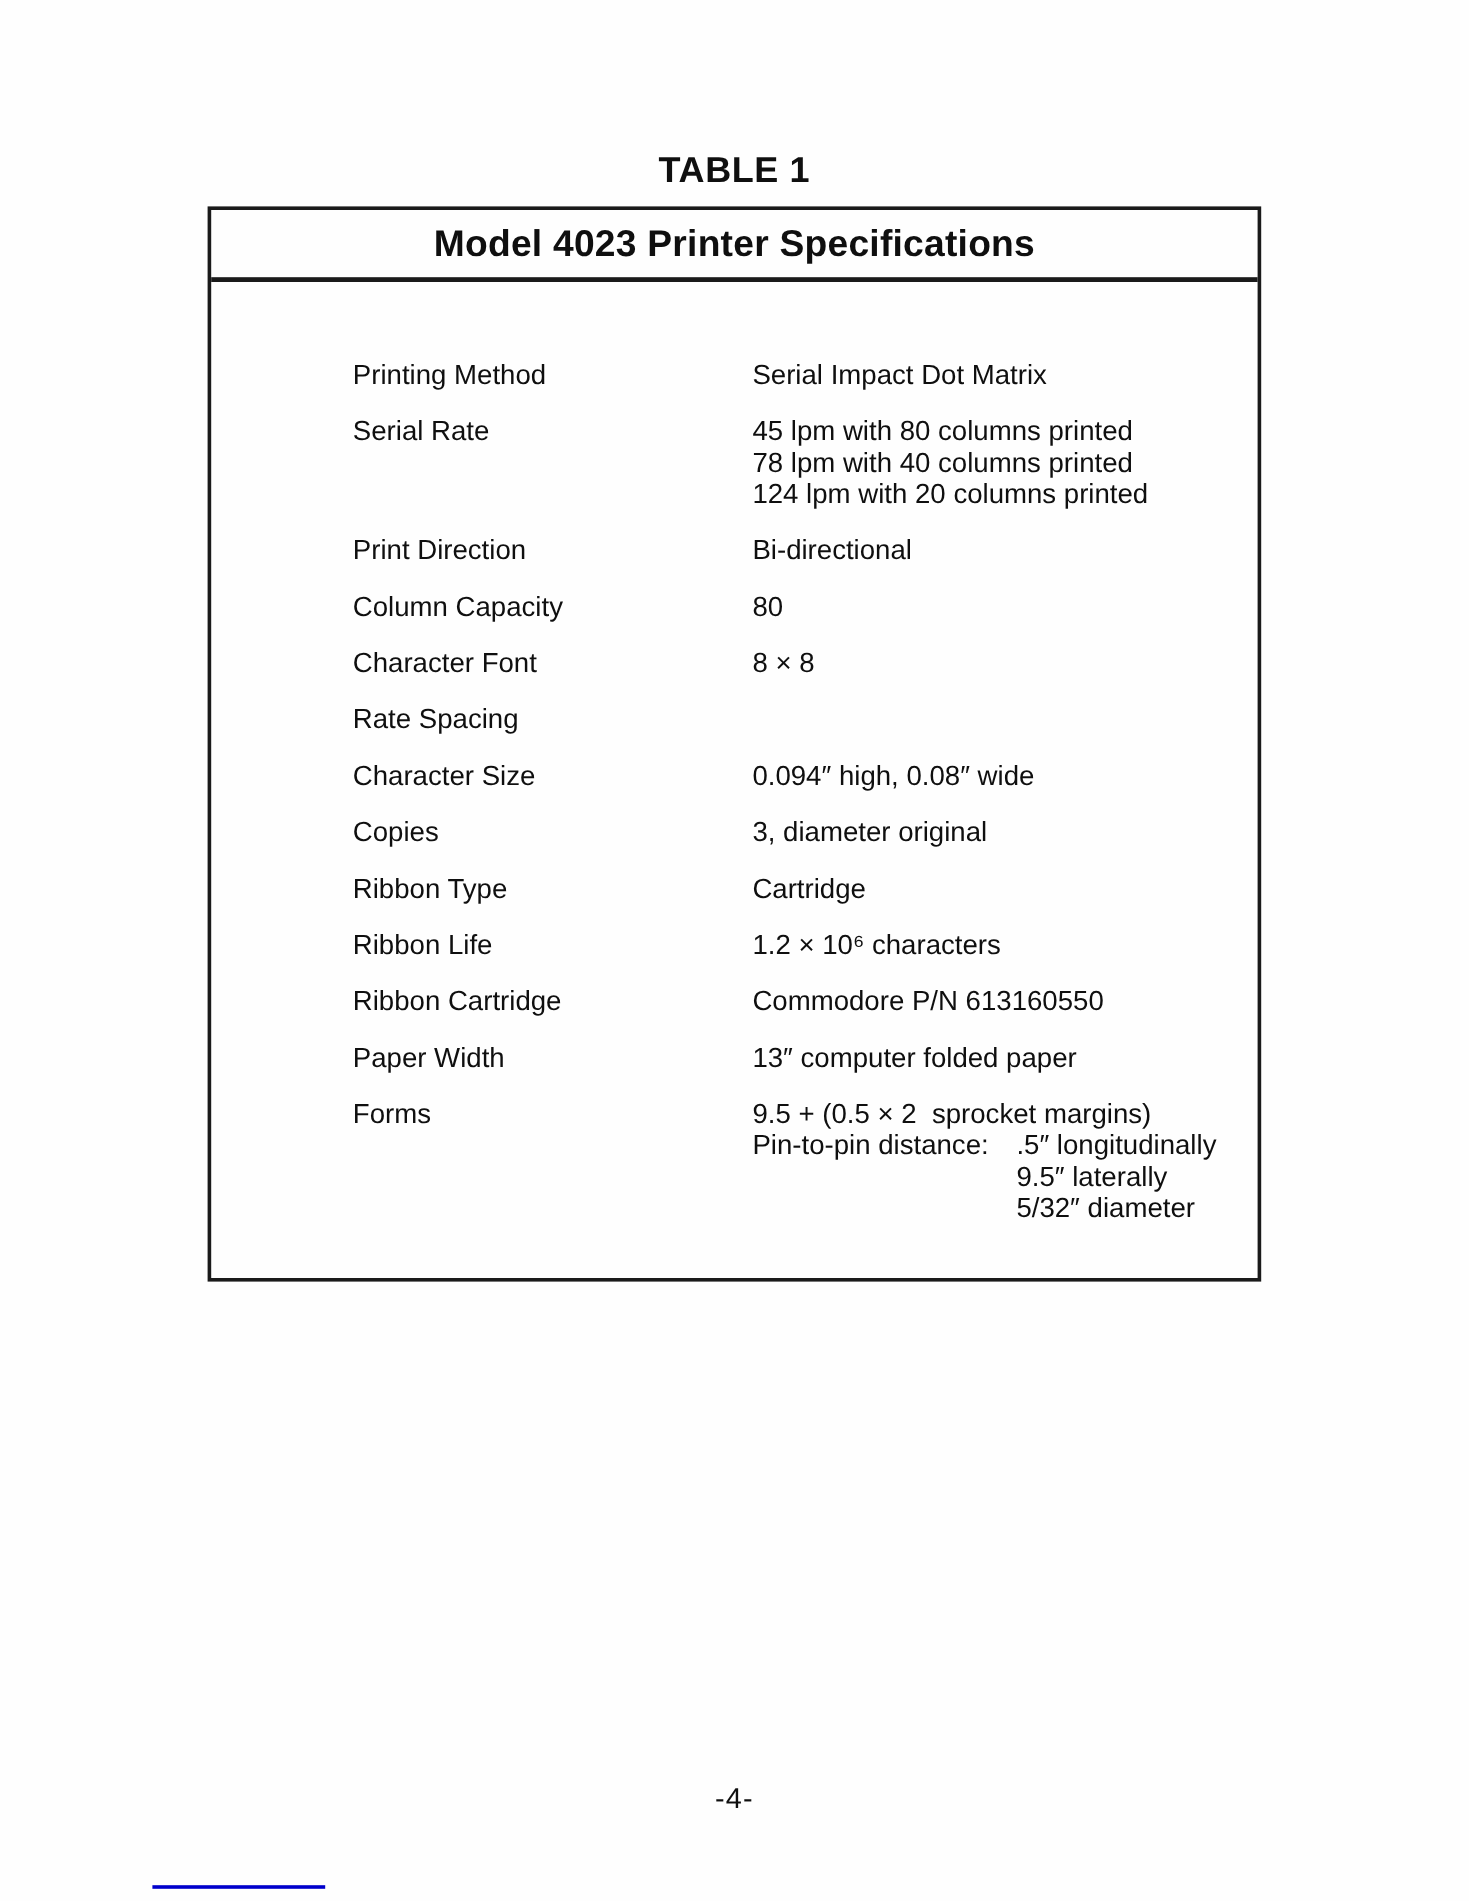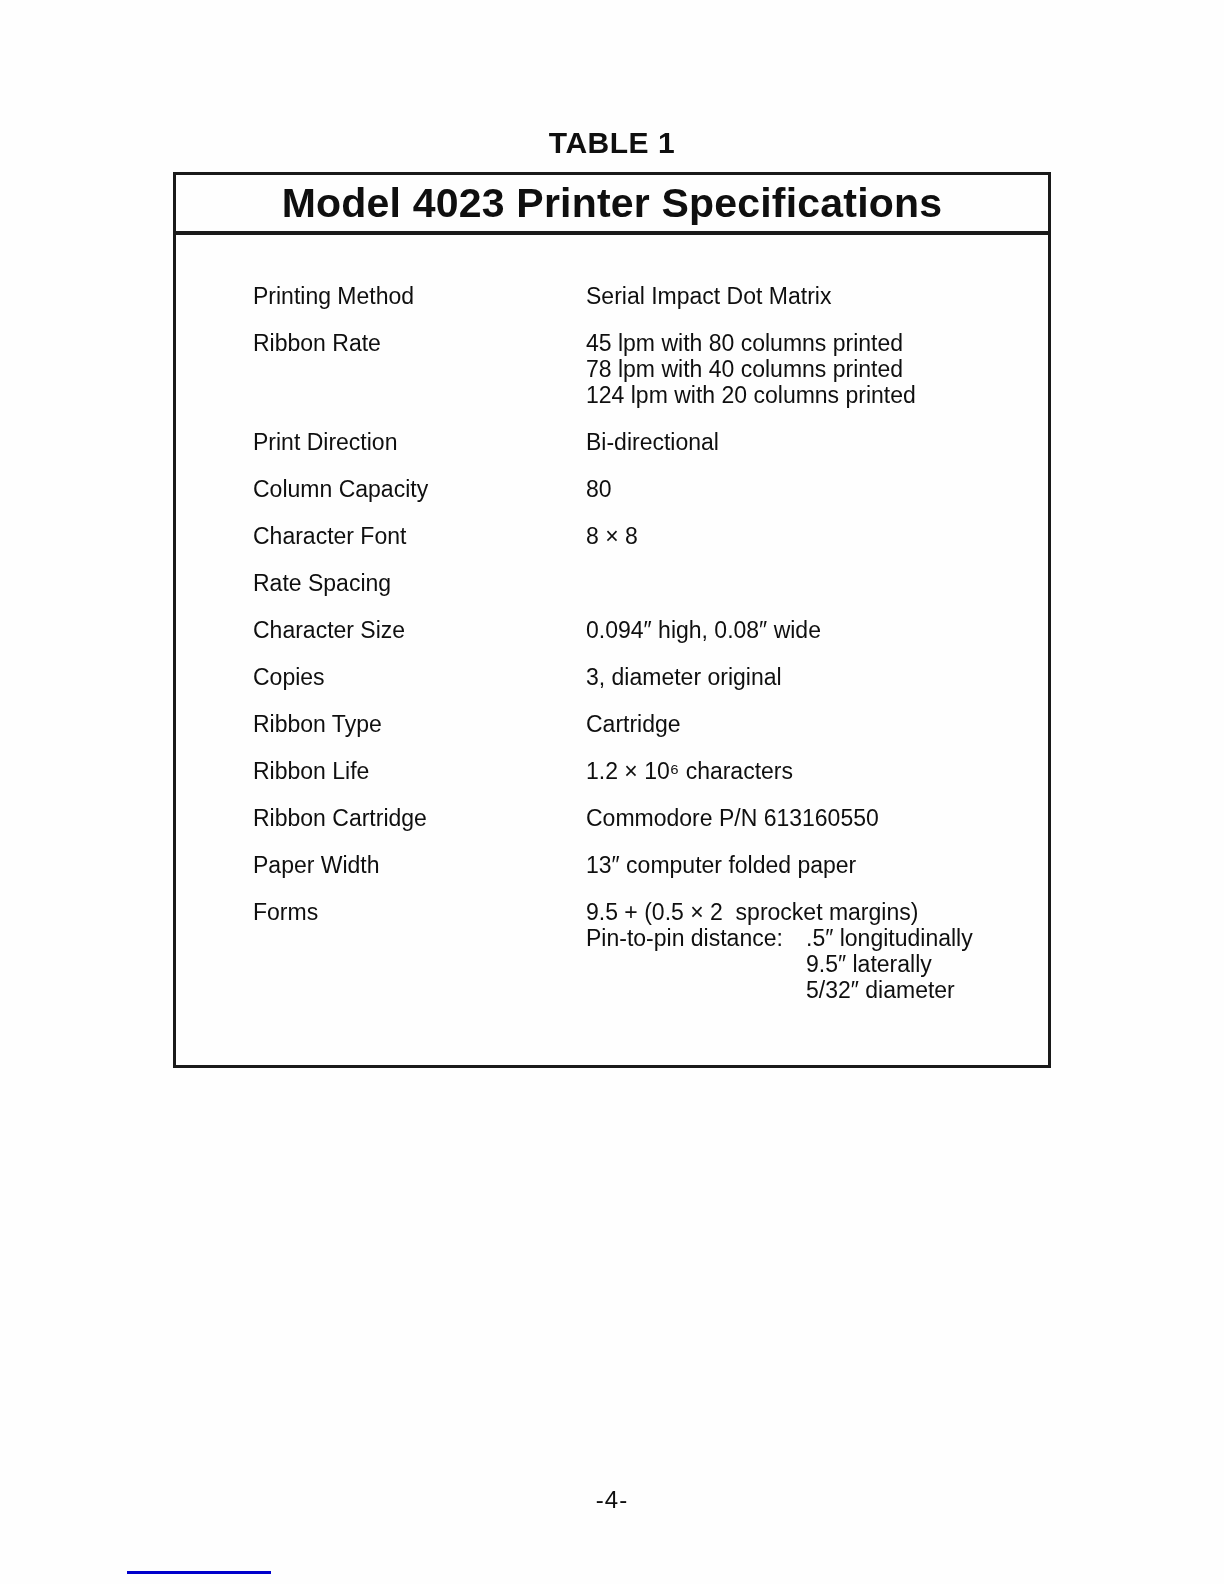--- a/index.html
+++ b/index.html
@@ -32,26 +32,27 @@
     width:878px;height:896px;
     border:3px solid var(--border);
     background:var(--paper);
   }
   .spec-header{
     height:60px;
     border-bottom:4px solid var(--border);
     display:flex;align-items:center;justify-content:center;
   }
   .spec-title{
-    font-size:41px;
+    font-size:31px;
     font-weight:bold;
     letter-spacing:.2px;
   }
   .spec-body{
-    padding:48px 30px 0 77px;
+    padding:64px 30px 0 77px;
+    margin-left:41px;
   }
   .spec-row{
     display:flex;
     margin-bottom:21px;
     font-size:23px;
     line-height:26px;
   }
   .spec-label{
     width:333px;
     flex:0 0 333px;
@@ -87,21 +88,21 @@
       <span class="spec-title">Model 4023 Printer Specifications</span>
     </div>
     <div class="spec-body" id="spec-rows">
         <div class="spec-row">
           <div class="spec-label">Printing Method</div>
           <div class="spec-value">
             <div class="value-line">Serial Impact Dot Matrix</div>
           </div>
         </div>
         <div class="spec-row">
-          <div class="spec-label">Ribbon Rate</div>
+          <div class="spec-label">Serial Rate</div>
           <div class="spec-value">
             <div class="value-line">45 lpm with 80 columns printed</div>
             <div class="value-line">78 lpm with 40 columns printed</div>
             <div class="value-line">124 lpm with 20 columns printed</div>
           </div>
         </div>
         <div class="spec-row">
           <div class="spec-label">Print Direction</div>
           <div class="spec-value">
             <div class="value-line">Bi-directional</div>

